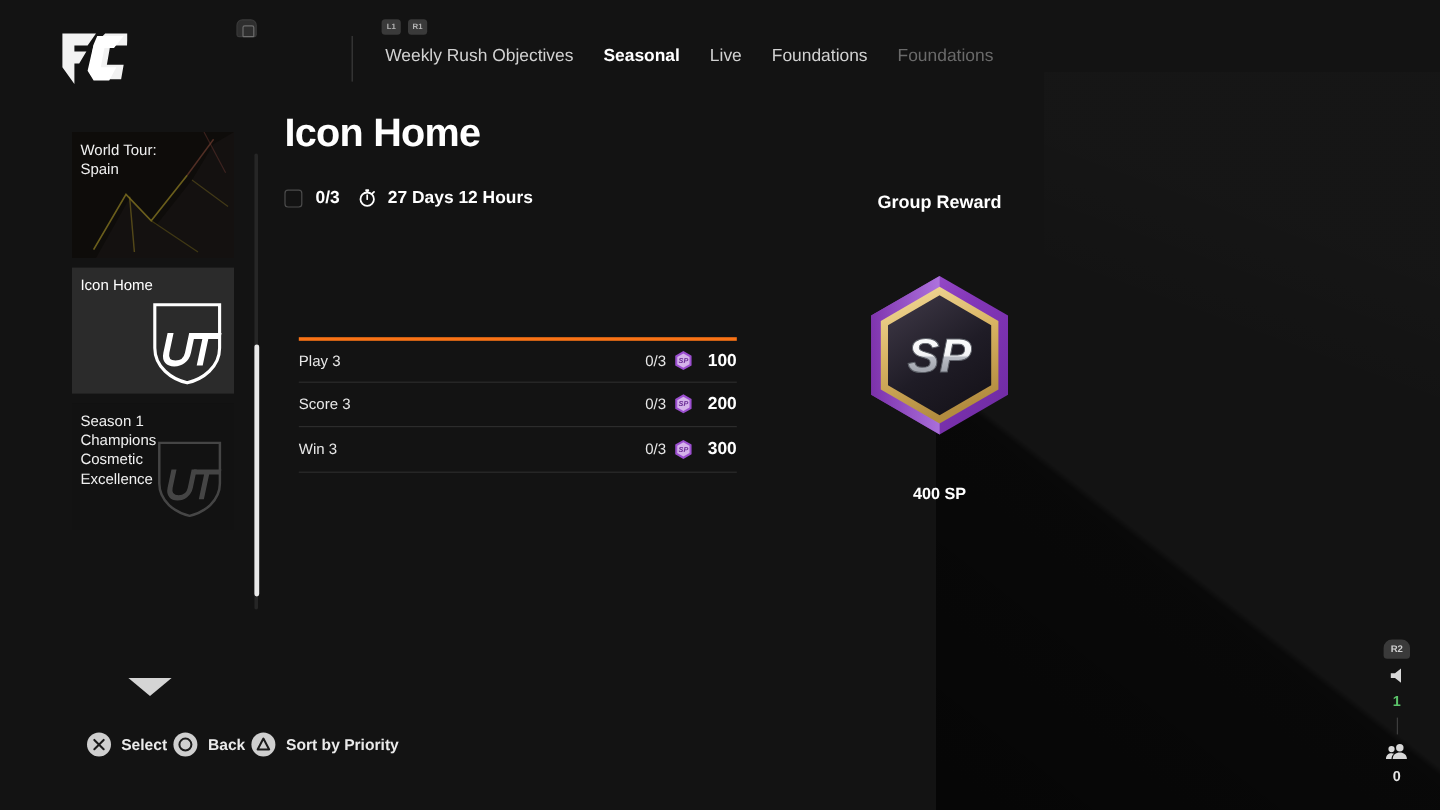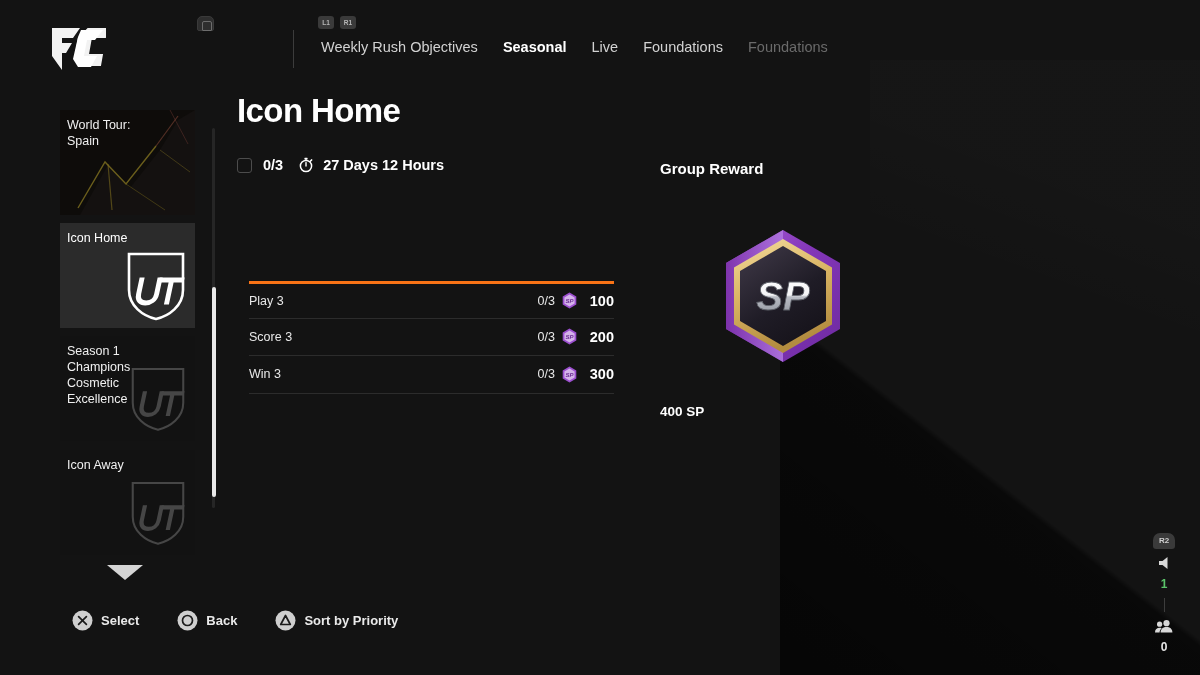--- a/index.html
+++ b/index.html
@@ -120,27 +120,27 @@
   }
   .obj-row:first-child { border-top:3px solid #f97316; }
   .obj-name { font-size:12.5px; color:#e8e8e8; }
   .obj-right { display:flex; align-items:center; gap:7px; }
   .obj-prog { font-size:12.5px; color:#e8e8e8; }
   .obj-amt { font-size:14.5px; font-weight:bold; color:#ffffff; min-width:30px; text-align:right; }
 
   .sp-mini { width:15px; height:17px; }
 
   
-  .reward { position:absolute; left:660px; top:160px; width:246px; text-align:left; }
+  .reward { position:absolute; left:660px; top:160px; width:246px; text-align:center; }
   .reward-title { font-size:15px; font-weight:bold; color:#ffffff; }
   .hex-wrap { margin-top:51px; display:flex; justify-content:center; }
   .reward-amt { margin-top:40px; font-size:13.5px; font-weight:bold; color:#ffffff; }
 
   
-  .footer { position:absolute; left:72px; bottom:44px; display:flex; align-items:center; gap:38px; }
+  .footer { position:absolute; left:72px; bottom:44px; display:flex; align-items:center; gap:5px; }
   .fitem { display:flex; align-items:center; gap:8px; }
   .fbtn { width:21px; height:21px; }
   .flabel { font-size:13px; font-weight:bold; color:#eaeaea; }
 
   .status { position:absolute; right:25px; bottom:21px; display:flex; align-items:center; gap:7px;flex-direction:column; }
   .r2key {
     width:22px; height:16px; border-radius:7px 7px 3px 3px;
     background:#3a3a3a; color:#cfcfcf; font-size:8px; font-weight:bold;
     line-height:16px; text-align:center;
   }
@@ -221,30 +221,20 @@
         <path d="M16 30 L16 44 C16 50 20 53 25 53 C30 53 34 50 34 44 L34 30" fill="none" stroke="#bdbdbd" stroke-width="4.5" stroke-linecap="square" transform="skewX(-12) translate(7,0)"></path>
         <path d="M36 30 L56 30 M46 30 L46 52" fill="none" stroke="#bdbdbd" stroke-width="4.5" stroke-linecap="square" transform="skewX(-12) translate(7,0)"></path>
       </svg>
     </div>
     <div class="label" style="white-space:pre-line;">Season 1
 Champions
 Cosmetic
 Excellence</div>
   </div>
 
-  <div class="side-card" style="top:340px; height:105px;">
-    <div class="shield" style="right:8px; bottom:8px; opacity:0.3;">
-      <svg width="58" height="68" viewBox="0 0 62 72">
-        <path d="M4 4 H58 V40 C58 56 44 66 31 69 C18 66 4 56 4 40 Z" fill="none" stroke="#bdbdbd" stroke-width="2.2"></path>
-        <path d="M16 30 L16 44 C16 50 20 53 25 53 C30 53 34 50 34 44 L34 30" fill="none" stroke="#bdbdbd" stroke-width="4.5" stroke-linecap="square" transform="skewX(-12) translate(7,0)"></path>
-        <path d="M36 30 L56 30 M46 30 L46 52" fill="none" stroke="#bdbdbd" stroke-width="4.5" stroke-linecap="square" transform="skewX(-12) translate(7,0)"></path>
-      </svg>
-    </div>
-    <div class="label" style="white-space:pre-line;">Icon Away</div>
-  </div>
 
   <div class="sb-track"></div>
   <div class="sb-thumb"></div>
   <div class="chev-down"></div>
 </div>
 
 <div class="main">
   <div class="main-title">Icon Home</div>
 
   <div class="meta-row">

